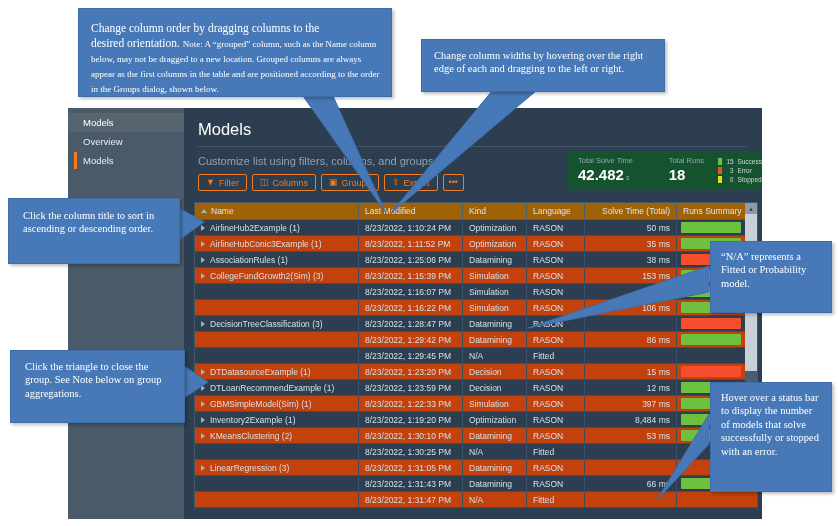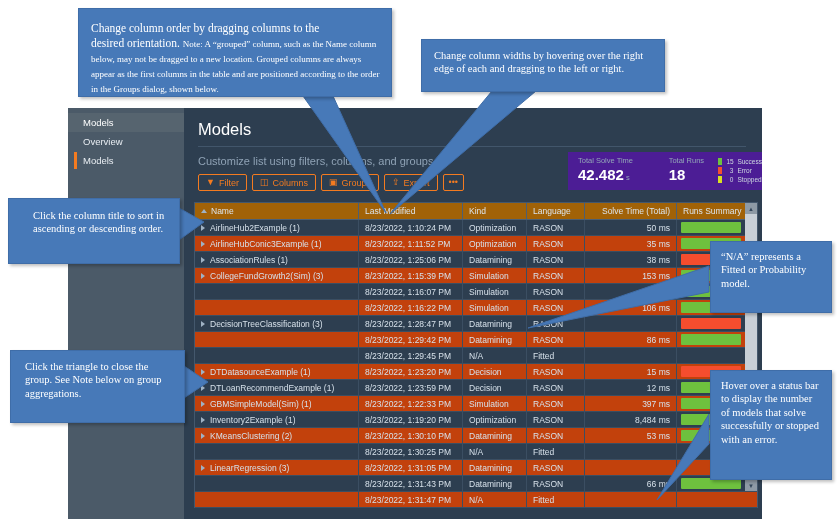--- a/index.html
+++ b/index.html
@@ -59,21 +59,21 @@
     font-size: 9px; display: flex; align-items: center;
     padding: 0 7px; gap: 4px; white-space: nowrap;
   }
   .tbtn.sm { padding: 0 5px; }
   .ticon { display: inline-block; line-height: 1; font-size: 9px; }
 
   
   #stats {
     position: absolute; left: 384px; top: 44px;
     width: 194px; height: 38px;
-    background: #4c1d95;
+    background: #14532d;
     display: flex; align-items: flex-start;
   }
   .stat { padding: 4px 0 0 10px; }
   .stat-label { font-size: 7.5px; color: #93a6b8; }
   .stat-value { font-size: 15px; color: #ffffff; font-weight: bold; margin-top: 1px; }
   .stat-unit { font-size: 7.5px; color: #93a6b8; font-weight: normal; margin-left: 2px; }
   #stat-solve { width: 91px; }
   #stat-runs  { width: 56px; }
   #stat-legend { padding: 5px 0 0 4px; }
   .legrow { display: flex; align-items: center; gap: 4px; height: 9px; }
@@ -157,24 +157,24 @@
     box-shadow: 2px 2px 3px rgba(0,0,0,0.25);
     overflow: hidden;
   }
   .callout p { margin: 0; }
   .co-big  { font-size: 11.5px; line-height: 1.3; }
   .co-small{ font-size: 9px; line-height: 1.22; text-align: right; }
   .co-med  { font-size: 10.5px; line-height: 1.28; }
 
   #co-order { left: 78px; top: 8px; width: 314px; height: 89px; padding: 12px 10px 0 12px; }
   #co-width { left: 421px; top: 39px; width: 244px; height: 53px; padding: 9px 10px 0 12px; }
-  #co-sort  { left: 8px; top: 198px; width: 172px; height: 66px; padding: 10px 8px 0 24px; }
+  #co-sort  { left: 8px; top: 198px; width: 172px; height: 66px; padding: 10px 8px 0 14px; }
   #co-group { left: 10px; top: 350px; width: 175px; height: 73px; padding: 9px 8px 0 14px; }
   #co-na    { left: 710px; top: 241px; width: 122px; height: 72px; padding: 8px 8px 0 10px; }
-  #co-hover { left: 710px; top: 370px; width: 122px; height: 110px; padding: 8px 8px 16px 10px; }
+  #co-hover { left: 710px; top: 382px; width: 122px; height: 110px; padding: 8px 8px 16px 10px; }
 
   
   #tails { position: absolute; left: 0; top: 0; width: 838px; height: 526px; pointer-events: none; }
 </style>
 </head>
 <body>
 
 <div id="root">
 
   <div id="app-window">

